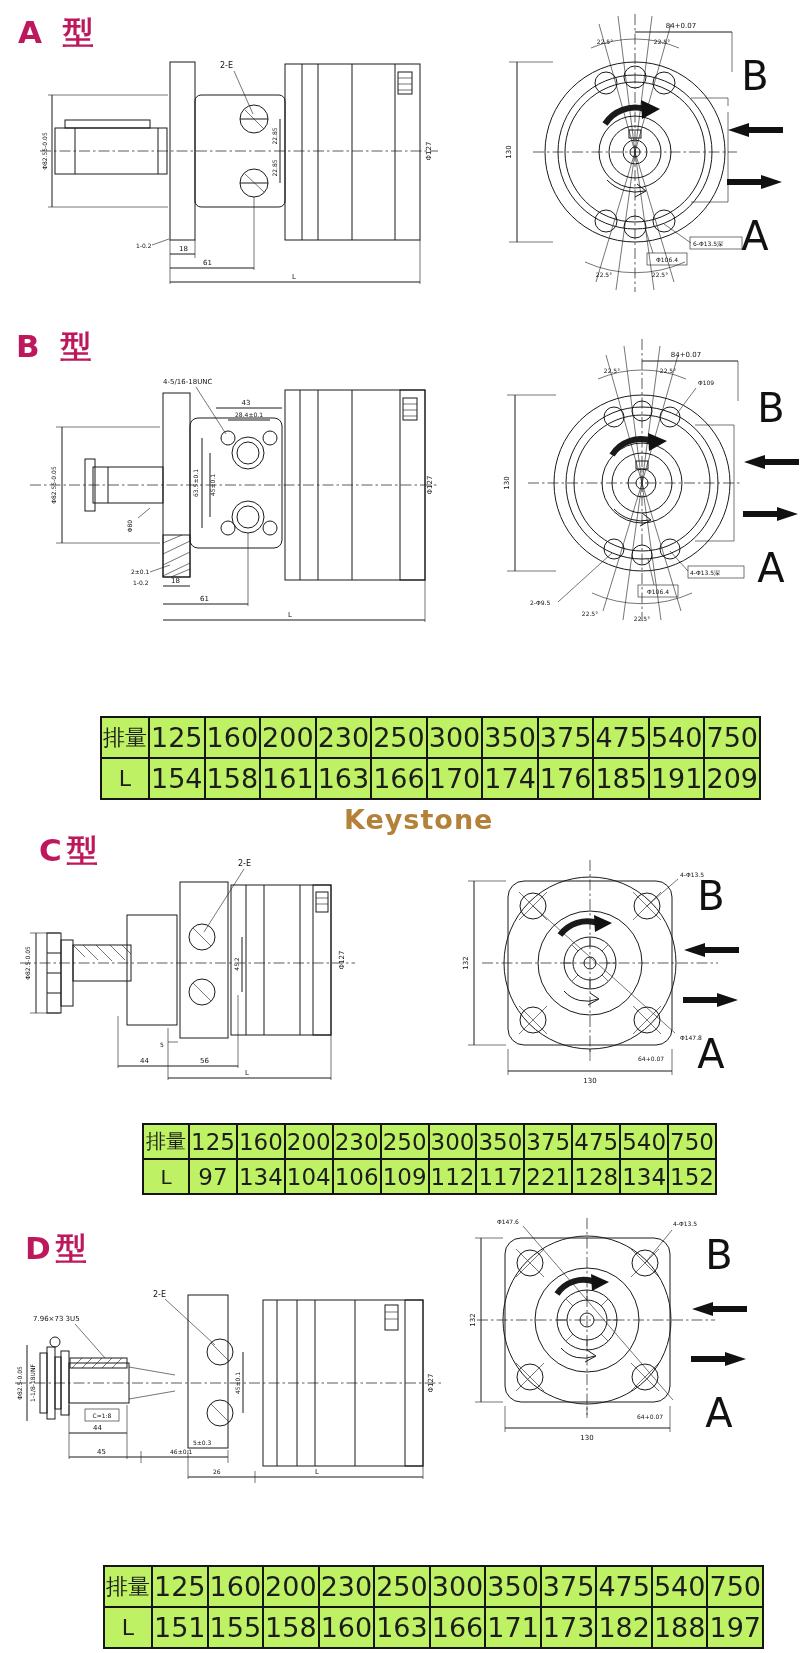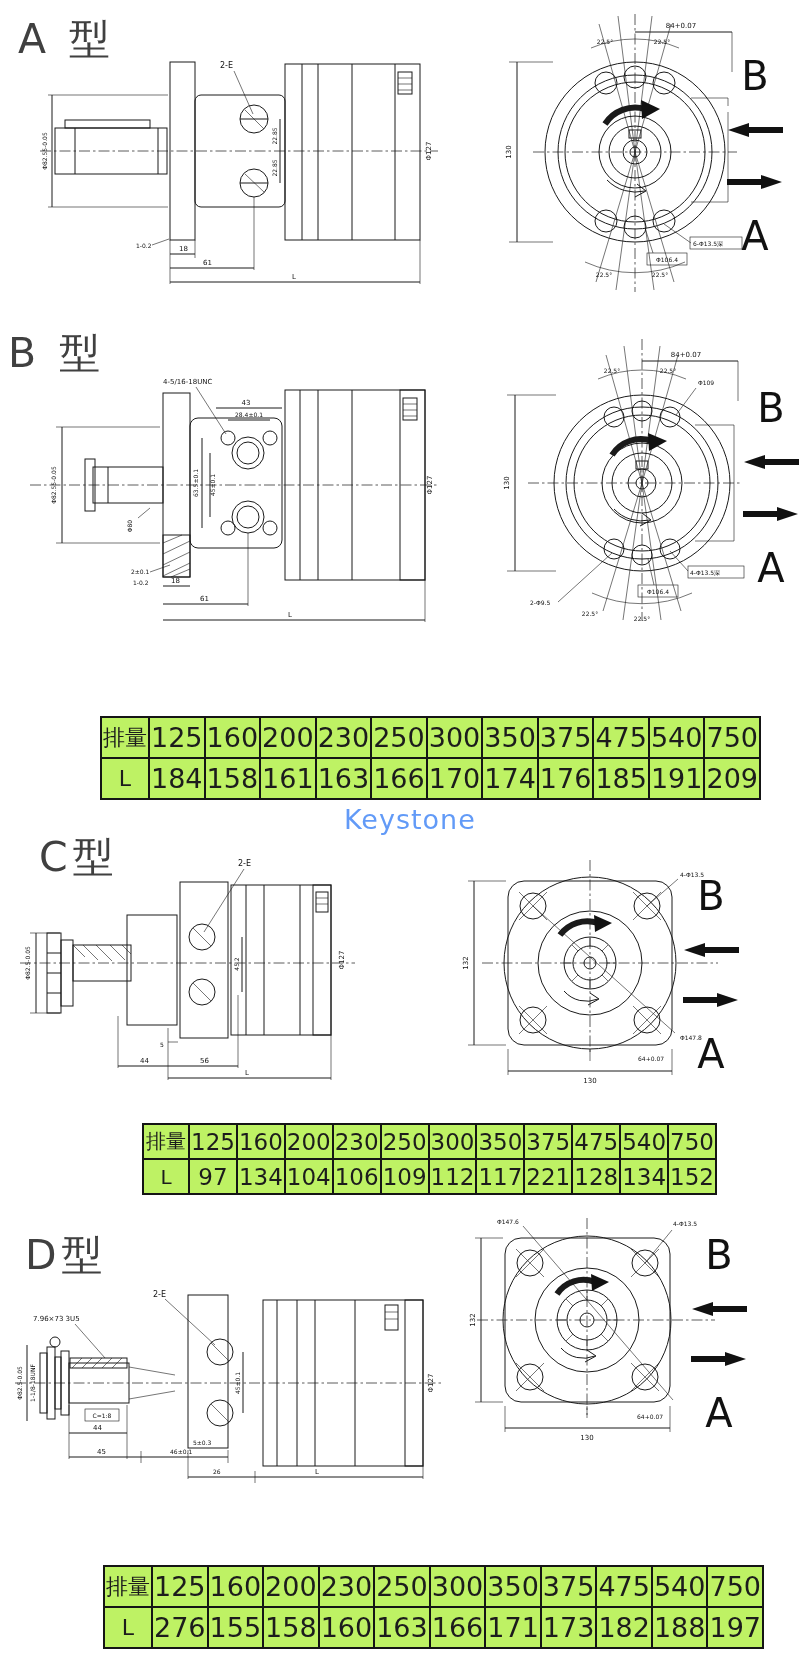--- a/index.html
+++ b/index.html
@@ -9,22 +9,22 @@
   .abs{position:absolute}
   svg{overflow:visible}
   svg line,svg path,svg rect,svg circle,svg polyline,svg ellipse{stroke:#1a1a1a;stroke-width:1;fill:none}
   svg .cl{stroke-dasharray:11 3 2.5 3;stroke-width:.8;stroke:#333}
   svg .thin{stroke-width:.6}
   svg .fat{stroke-width:6}
   svg .fill{fill:#111;stroke:none}
   svg text{fill:#111;stroke:none;font-size:8px;font-family:"DejaVu Sans",sans-serif}
   svg text.s6{font-size:6px}
   svg text.s7{font-size:7px}
-  .sec-title{position:absolute;font-size:41px;font-weight:400;letter-spacing:5px;color:#404040}
-  .wm{position:absolute;left:344px;top:804px;font-size:27px;font-weight:normal;color:#3b82f6;
+  .sec-title{position:absolute;font-size:31px;font-weight:700;letter-spacing:5px;color:#be185d}
+  .wm{position:absolute;left:344px;top:804px;font-size:27px;font-weight:bold;color:#a16207;
       opacity:.8;letter-spacing:1px}
   .legend{position:absolute;display:flex;flex-direction:column;align-items:center;gap:5px}
   .legend .letter{font-size:40px;line-height:1;font-weight:400}
   .spacer24{height:24px}.spacer26{height:26px}
   .dim-table{position:absolute;border-collapse:collapse;background:#bef264}
   .dim-table td{border:2px solid #151515;text-align:center;padding:0 1px;font-size:27px;
                 height:41px;min-width:45px;color:#1c1c1c;font-weight:400}
   .dim-table td.hd{font-size:22px;min-width:48px}
   .dim-table.small td{font-size:23px;height:35px;min-width:38px}
   .dim-table.small td.hd{min-width:46px;font-size:20px}
@@ -157,21 +157,21 @@
   <div class="spacer26"></div>
   <svg width="58" height="16">
       <polygon class="fill" points="1,5 35,5 35,1 56,8 35,15 35,11 1,11"></polygon>
     </svg>
   <svg width="58" height="16">
       <polygon points="57,5 23,5 23,1 2,8 23,15 23,11 57,11" fill="#fff"></polygon>
     </svg>
   <div class="letter">A</div>
 </div>
 
-<div class="sec-title" style="left:8px;top:326px">B 型</div>
+<div class="sec-title" style="left:16px;top:326px">B 型</div>
 
 <svg class="abs" style="left:30px;top:358px" width="410" height="274" viewBox="0 0 410 274">
   <g>
     <line class="cl" x1="0" y1="127" x2="408" y2="127"></line>
     <rect x="55" y="101" width="10" height="52"></rect>
     <rect x="63" y="109" width="70" height="36"></rect>
       <line x1="78" y1="109" x2="78" y2="145"></line>
     <rect x="133" y="35" width="27" height="184"></rect>
     <rect x="133" y="177" width="27" height="42"></rect>
     <line class="thin" x1="133" y1="185" x2="152" y2="177"></line>
@@ -322,21 +322,21 @@
         <td>250</td>
         <td>300</td>
         <td>350</td>
         <td>375</td>
         <td>475</td>
         <td>540</td>
         <td>750</td>
       </tr>
       <tr>
         <td class="hd">L</td>
-        <td>184</td>
+        <td>154</td>
         <td>158</td>
         <td>161</td>
         <td>163</td>
         <td>166</td>
         <td>170</td>
         <td>174</td>
         <td>176</td>
         <td>185</td>
         <td>191</td>
         <td>209</td>
@@ -655,21 +655,21 @@
         <td>250</td>
         <td>300</td>
         <td>350</td>
         <td>375</td>
         <td>475</td>
         <td>540</td>
         <td>750</td>
       </tr>
       <tr>
         <td class="hd">L</td>
-        <td>276</td>
+        <td>151</td>
         <td>155</td>
         <td>158</td>
         <td>160</td>
         <td>163</td>
         <td>166</td>
         <td>171</td>
         <td>173</td>
         <td>182</td>
         <td>188</td>
         <td>197</td>

